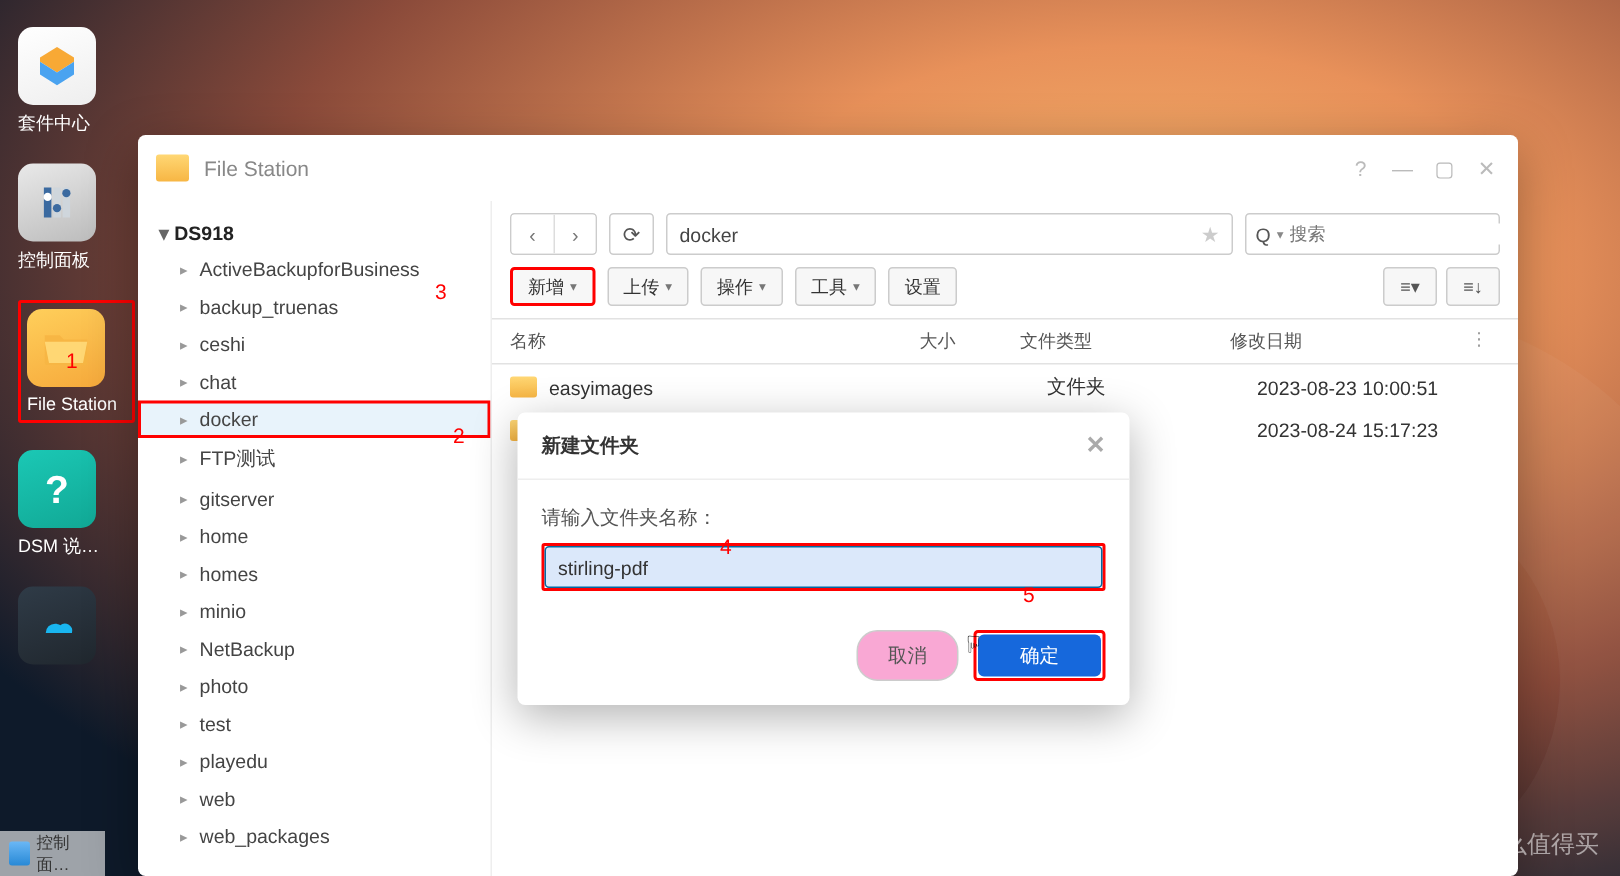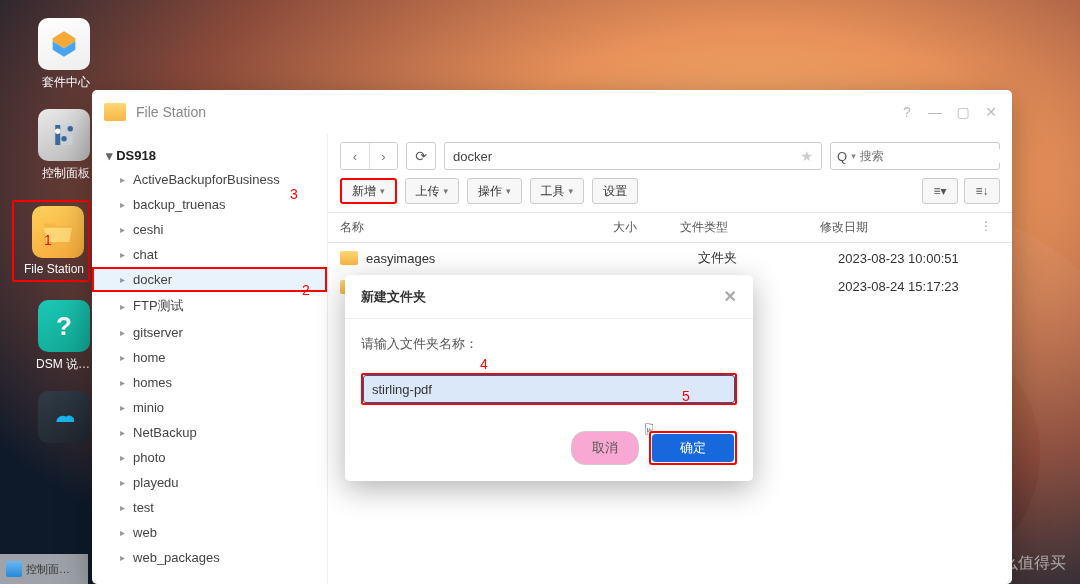--- a/index.html
+++ b/index.html
@@ -4,34 +4,34 @@
 <style>
   * { box-sizing: border-box; margin: 0; padding: 0; font-family: "Microsoft YaHei", Arial, sans-serif; }
   body { width: 1080px; height: 584px; background: #1a1a1a; overflow: hidden; position: relative; }
 
   
   .desktop-bg { position:absolute; inset:0; background: radial-gradient(ellipse at 70% 30%, #f5b56b 0%, #e8915a 25%, #8a4a3a 55%, #0e1a2a 85%); }
   .bg-curve { position:absolute; bottom:-120px; right:-80px; width:500px; height:500px; border-radius:50%; border:120px solid rgba(255,255,255,0.04); }
 
   
   .desktop-icons { position:absolute; left:12px; top:18px; display:flex; flex-direction:column; gap:18px; width:78px; }
-  .desk-icon { display:flex; flex-direction:column; align-items:flex-end; gap:4px; color:#fff; font-size:12px; text-align:center; cursor:pointer; }
+  .desk-icon { display:flex; flex-direction:column; align-items:flex-start; gap:4px; color:#fff; font-size:12px; text-align:center; cursor:pointer; }
   .desk-icon .box { width:52px; height:52px; border-radius:10px; display:flex; align-items:center; justify-content:center; }
   .box-pkg  { background:linear-gradient(160deg,#fff,#eee); }
   .box-pkg svg{width:34px;height:34px;}
   .box-ctrl { background:linear-gradient(160deg,#e9e9e9,#bcbcbc); }
   .box-fs   { background:linear-gradient(160deg,#ffcf5b,#f6a93b); }
   .box-fs svg{width:34px;height:34px;}
   .box-dsm  { background:linear-gradient(160deg,#1bc8b5,#11a895); border-radius:50%; }
   .box-misc { background:linear-gradient(160deg,#2f3b47,#20272e); }
   .desk-icon.annot1{ border:2px solid red; padding:4px; border-radius:2px; }
   .annot1-num{ position:absolute; left:44px; top:232px; color:red; font-size:14px; }
 
   
-  .taskbar{ position:absolute; bottom:0; left:0; width:88px; height:30px; background:rgba(255,255,255,0.6); display:flex; align-items:center; padding:0 6px; font-size:11px; color:#333;}
+  .taskbar{ position:absolute; bottom:0; left:0; width:70px; height:30px; background:rgba(255,255,255,0.6); display:flex; align-items:center; padding:0 6px; font-size:11px; color:#333;}
   .taskbar .sq{width:16px;height:16px;background:linear-gradient(#6ab7f5,#2889d6);border-radius:2px;margin-right:4px;}
 
   
   .fs-window{ position:absolute; left:92px; top:90px; width:920px; height:494px; background:#fff; border-radius:5px; box-shadow:0 10px 35px rgba(0,0,0,0.35); display:flex; flex-direction:column; overflow:hidden;}
   .fs-titlebar{ height:44px; display:flex; align-items:center; padding:0 12px; color:#888; font-size:14px;}
   .fs-titlebar .folder-ico{width:22px;height:18px;background:linear-gradient(#ffd774,#f7b644);border-radius:2px;margin-right:10px;relative;}
   .fs-title-spacer{flex:1;}
   .fs-winctrl{display:flex;gap:10px;color:#bbb;font-size:14px;align-items:center;}
   .fs-winctrl span{width:18px;text-align:center;cursor:pointer;}
 
@@ -73,21 +73,21 @@
   .rows{flex:1;overflow:auto;font-size:13px;color:#333;}
   .row{display:flex;align-items:center;padding:6px 12px;}
   .row .fico{width:18px;height:14px;background:linear-gradient(#ffd774,#f7b644);border-radius:2px;margin-right:8px;}
   .row .rname{flex:0 0 222px;} .row .rspace{flex:0 0 110px;} .row .rtype{flex:0 0 140px;} .row .rdate{flex:1;}
 
   
   .dialog{position:absolute;left:345px;top:275px;width:408px;background:#fff;border-radius:5px;box-shadow:0 8px 30px rgba(0,0,0,0.3);z-index:10;font-size:13px;color:#333;}
   .dlg-head{padding:12px 16px;font-weight:bold;border-bottom:1px solid #eee;display:flex;align-items:center;}
   .dlg-close{margin-left:auto;color:#aaa;font-size:16px;cursor:pointer;}
   .dlg-body{padding:16px;}
-  .dlg-label{margin-bottom:20px;color:#555;}
+  .dlg-label{margin-bottom:8px;color:#555;}
   .dlg-input-wrap{border:2px solid red;border-radius:2px;padding:0;}
   .dlg-input{width:100%;height:28px;border:1px solid #0369a1;border-radius:3px;padding:0 8px;font-size:13px;color:#333;background:#dbe8fa;outline:none;}
   .dlg-foot{padding:10px 16px 16px;display:flex;justify-content:flex-end;gap:10px;}
   .dlg-cancel{padding:5px 20px;border-radius:14px;border:1px solid #ccc;background:#f9a8d4;color:#555;cursor:pointer;font-size:13px;}
   .dlg-ok-wrap{border:2px solid red;border-radius:3px;padding:1px;}
   .dlg-ok{padding:5px 28px;border-radius:4px;border:none;background:#1668dc;color:#fff;cursor:pointer;font-size:13px;}
   .annot4-num{position:absolute;left:480px;top:356px;color:red;font-size:14px;z-index:11;}
   .annot5-num{position:absolute;left:682px;top:388px;color:red;font-size:14px;z-index:11;}
   .cursor-hand{position:absolute;left:644px;top:420px;font-size:16px;z-index:12;transform:scaleX(-1);}
 
@@ -176,22 +176,22 @@
       <div class="side-item">ceshi</div>
       <div class="side-item">chat</div>
       <div class="side-item sel annot2">docker</div>
       <div class="side-item">FTP测试</div>
       <div class="side-item">gitserver</div>
       <div class="side-item">home</div>
       <div class="side-item">homes</div>
       <div class="side-item">minio</div>
       <div class="side-item">NetBackup</div>
       <div class="side-item">photo</div>
+      <div class="side-item">test</div>
       <div class="side-item">playedu</div>
-      <div class="side-item">test</div>
       <div class="side-item">web</div>
       <div class="side-item">web_packages</div>
     </div>
 
     <div class="main">
       <div class="toolbar1">
         <div class="navbtns">
           <button>‹</button>
           <button>›</button>
         </div>

